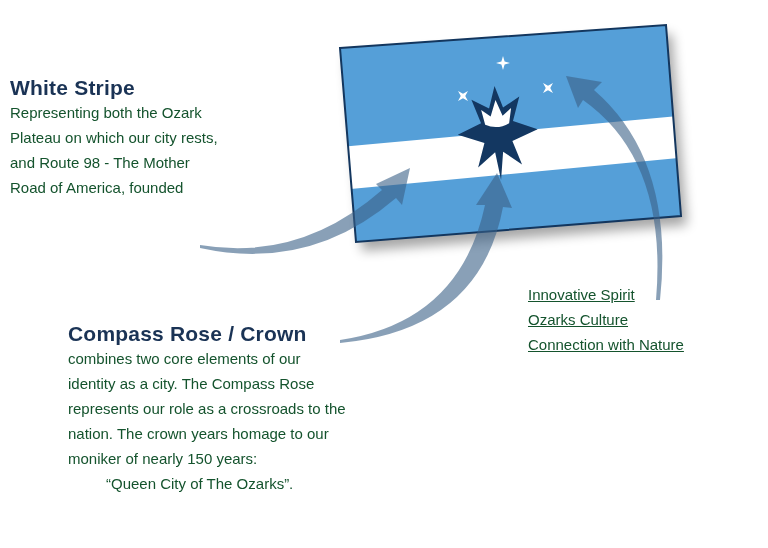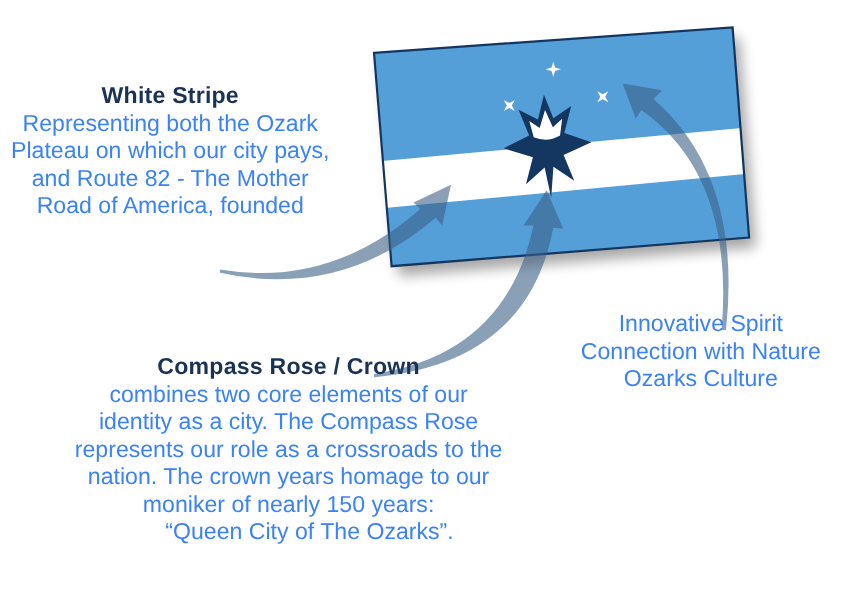--- a/index.html
+++ b/index.html
@@ -1,25 +1,25 @@
 <!DOCTYPE html>
 <html><head>
   <meta charset="utf-8">
   <style>
     html, body { margin:0; padding:0; background:#ffffff; }
     body { width:768px; height:548px; position:relative; overflow:hidden; font-family:"Liberation Sans", sans-serif; color:#1b3556; }
     .layer { position:absolute; left:0; top:0; width:768px; height:548px; }
-    .block { position:absolute;text-align:center; }
+    .block { position:absolute; }
     .heading { font-weight:bold; font-size:21px; color:#1a3355; letter-spacing:0.2px; line-height:24px; }
-    .body-text { font-size:21px; line-height:25px; color:#3b82f6; }
+    .body-text { font-size:15px; line-height:25px; color:#14532d; }
     .line { display:block; white-space:nowrap; }
     #white-stripe-block { left:10px; top:76px; }
     #compass-block { left:68px; top:322px; }
     #stars-block { left:515px; top:282px; }
-    #stars-block .body-text { padding-left:13px; }
+    #stars-block .body-text { padding-left:13px;text-decoration:underline; }
     .indent { padding-left:38px; }
   </style>
 </head>
 <body>
 
 <svg class="layer" viewBox="0 0 768 548" width="768" height="548">
   <defs>
     <filter id="shadow" x="-10%" y="-10%" width="130%" height="140%">
       <feGaussianBlur in="SourceAlpha" stdDeviation="6"></feGaussianBlur>
       <feOffset dx="6" dy="9" result="off"></feOffset>
@@ -63,37 +63,37 @@
     <path d="M340,340 Q460,322 485,205 L476,205 L497,173 L512,208 L503,207 Q480,330 340,343 Z"></path>
 
     <path d="M656,300 Q668,160 583,100 L578,108 L566,76 L602,82 L594,90 Q675,160 660,300 Z"></path>
   </g>
 </svg>
 
 <div class="block" id="white-stripe-block">
   <div class="heading">White Stripe</div>
   <div class="body-text">
     <span class="line">Representing both the Ozark</span>
-    <span class="line">Plateau on which our city pays,</span>
-    <span class="line">and Route 82 - The Mother</span>
+    <span class="line">Plateau on which our city rests,</span>
+    <span class="line">and Route 98 - The Mother</span>
     <span class="line">Road of America, founded</span>
   </div>
 </div>
 
 <div class="block" id="compass-block">
   <div class="heading">Compass Rose / Crown</div>
   <div class="body-text">
     <span class="line">combines two core elements of our</span>
     <span class="line">identity as a city.  The Compass Rose</span>
     <span class="line">represents our role as a crossroads to the</span>
     <span class="line">nation.  The crown years homage to our</span>
     <span class="line">moniker of nearly 150 years:</span>
     <span class="line indent">“Queen City of The Ozarks”.</span>
   </div>
 </div>
 
 <div class="block" id="stars-block">
   <div class="body-text">
     <span class="line">Innovative Spirit</span>
+    <span class="line">Ozarks Culture</span>
     <span class="line">Connection with Nature</span>
-    <span class="line">Ozarks Culture</span>
   </div>
 </div>
 
 </body></html>

